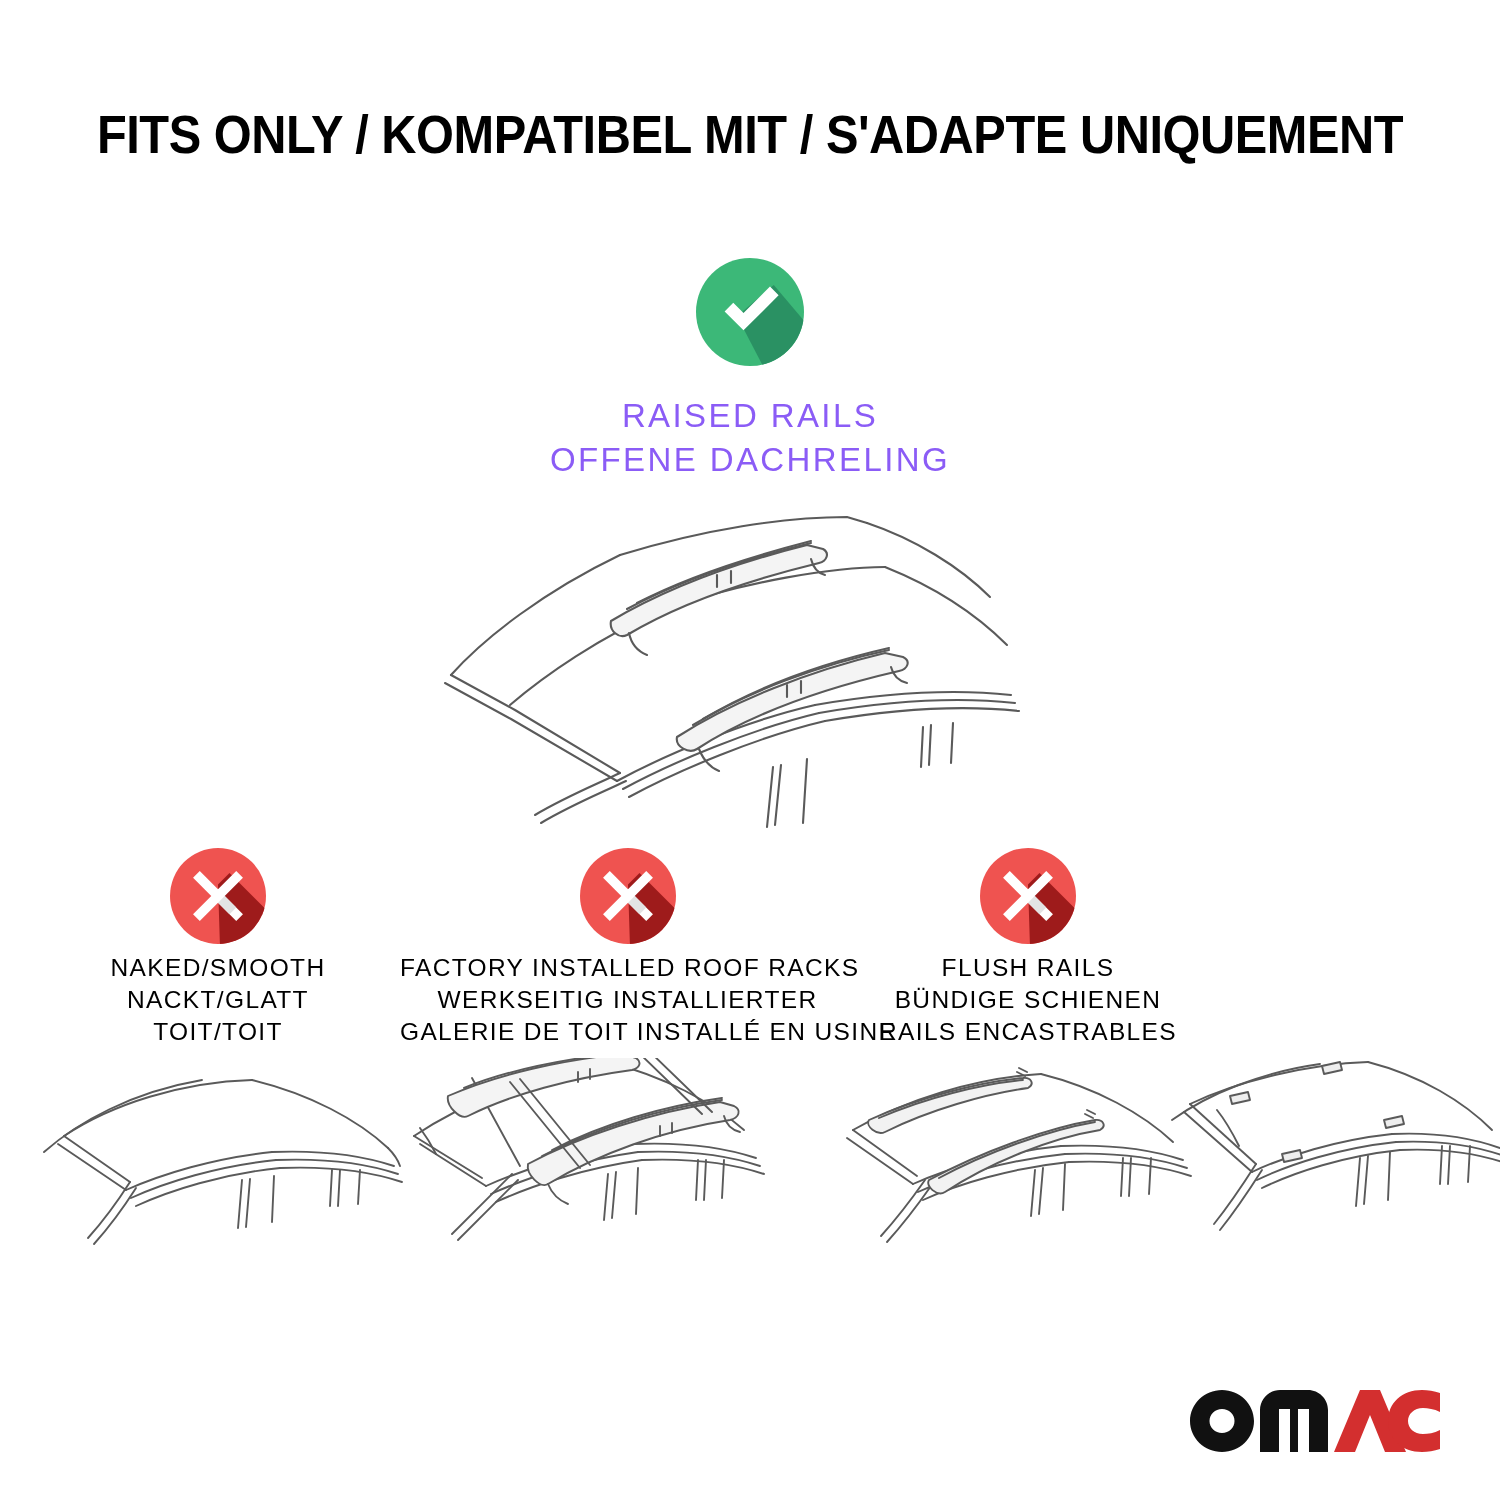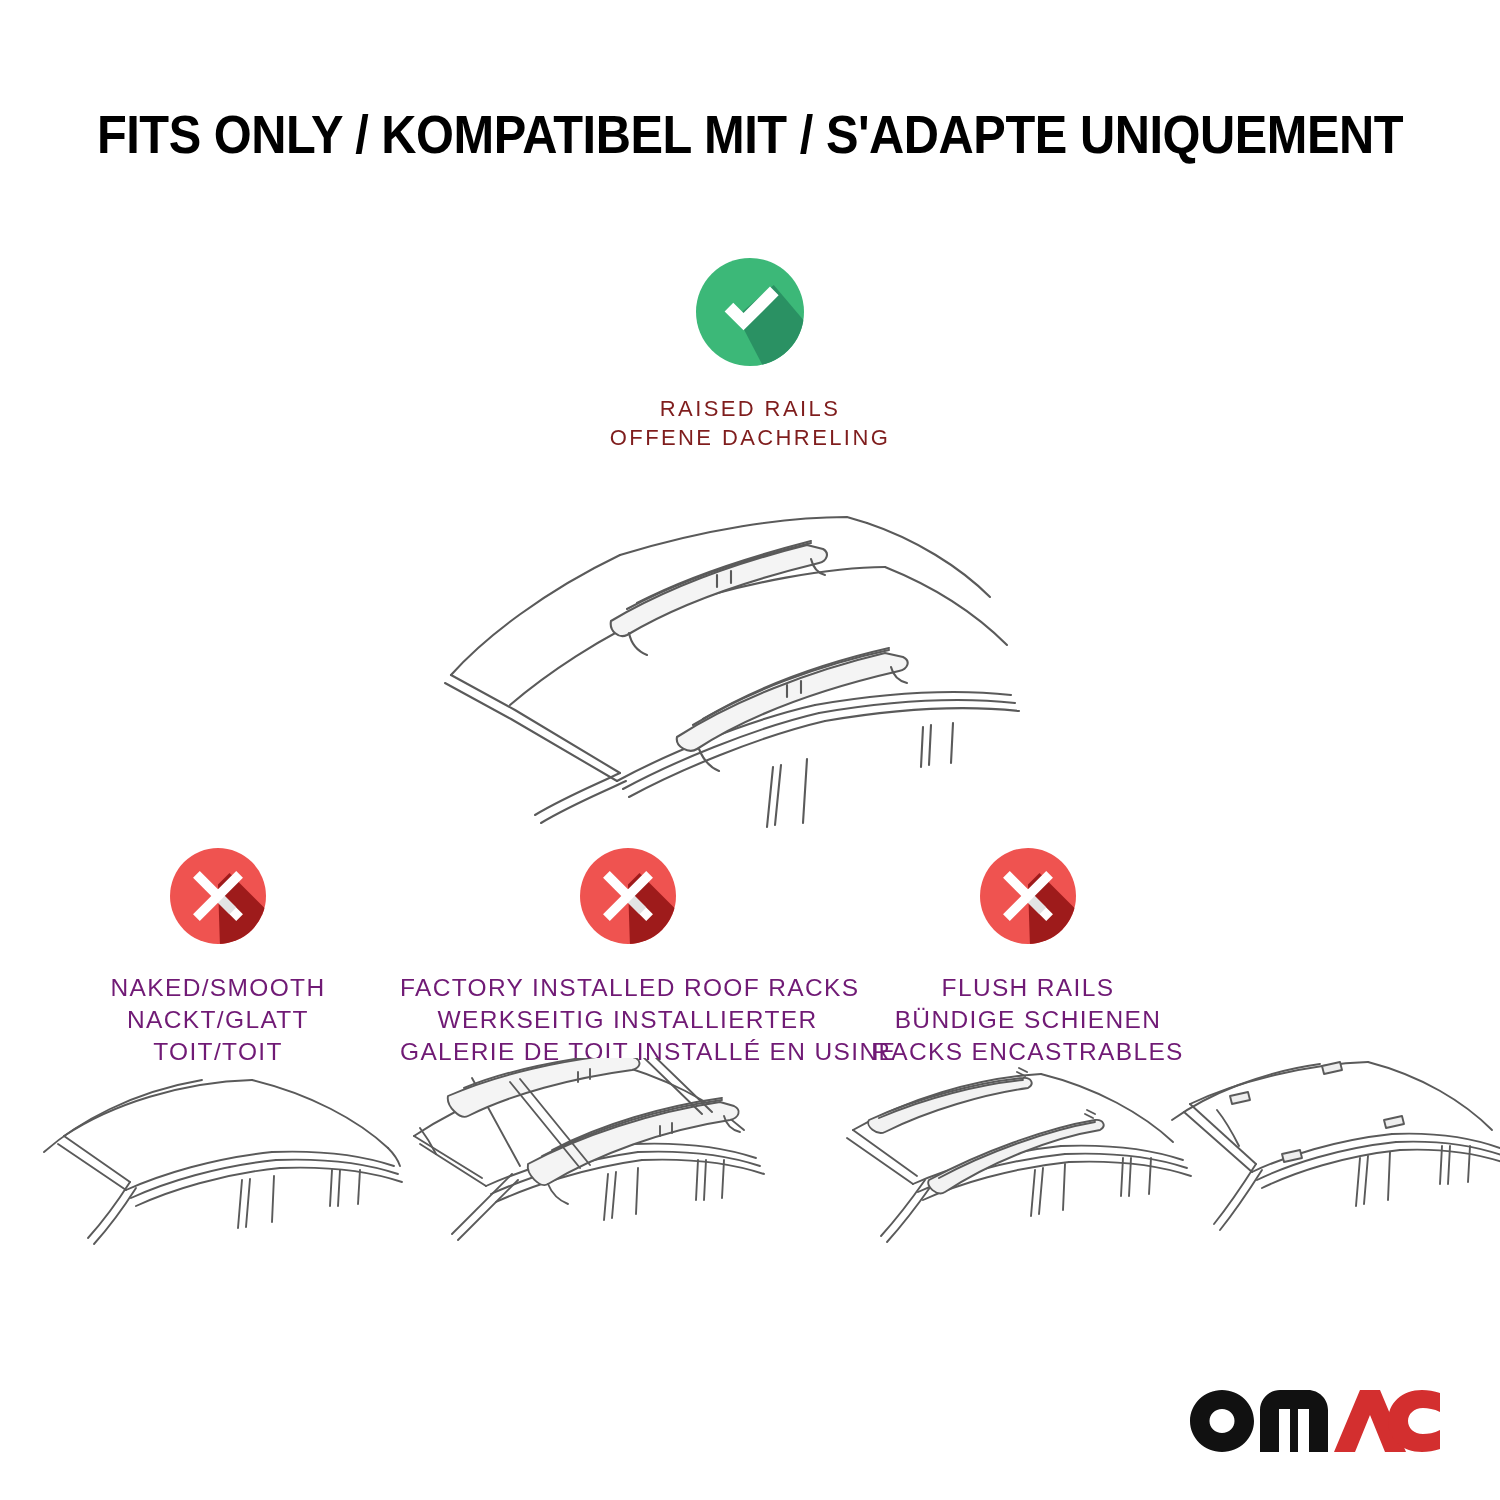--- a/index.html
+++ b/index.html
@@ -42,25 +42,25 @@
     top: 258px;
     width: 750px;
     text-align: center;
   }
   .icon-circle {
     display: block;
     margin: 0 auto;
   }
   .good-labels {
     margin-top: 28px;
-    font-size: 22px;
+    font-size: 33px;
     line-height: 1.32;
     letter-spacing: 2.4px;
     font-weight: 400;
-    color: #7f1d1d;
+    color: #8b5cf6;
   }
   .good-labels div { white-space: nowrap; }
 
   
   .hero-roof {
     position: absolute;
     left: 415px;
     top: 505px;
     width: 670px;
     height: 330px;
@@ -74,25 +74,25 @@
     width: 1500px;
     height: 210px;
   }
   .bad-col {
     position: absolute;
     top: 0;
     text-align: center;
   }
   .bad-col .icon-wrap { height: 104px; }
   .bad-labels {
-    margin-top: 20px;
+    margin-top: 0;
     font-size: 24.5px;
     line-height: 1.31;
     letter-spacing: 1.35px;
-    color: #701a75;
+    color: #000000;
   }
   .bad-labels div { white-space: nowrap; }
 
   .bad-col-1 { left: 58px;   width: 320px; }
   .bad-col-2 { left: 400px;  width: 455px; }
   .bad-col-3 { left: 860px;  width: 336px; }
   .bad-col-4 { left: 1205px; width: 250px; }
 
   
   .roof-row {
@@ -251,21 +251,21 @@
         <g clip-path="url(#redClip3)">
           <path d="M50 38 L62 26 L100 64 L100 100 L52 100 Z" fill="#9e1b1b"></path>
         </g>
         <path d="M31 24 L50 43 L69 24 L76 31 L57 50 L76 69 L69 76 L50 57 L31 76 L24 69 L43 50 L24 31 Z" fill="#ffffff"></path>
         <path d="M57 50 L69 62 L62 69 L50 57 Z" fill="#e3e3e3"></path>
       </svg>
     </div>
     <div class="bad-labels">
       <div>FLUSH RAILS</div>
       <div>BÜNDIGE SCHIENEN</div>
-      <div>RACKS ENCASTRABLES</div>
+      <div>RAILS ENCASTRABLES</div>
     </div>
   </div>
 
 </div>
 
 <div class="roof-row">
 
   <svg class="roof-slot roof-slot-1" viewBox="0 0 395 240" width="395" height="240">
     <g fill="none" stroke="#5a5a5a" stroke-width="1.9" stroke-linecap="round" stroke-linejoin="round">
       <path d="M22 78 C 70 46, 140 24, 210 22"></path>

